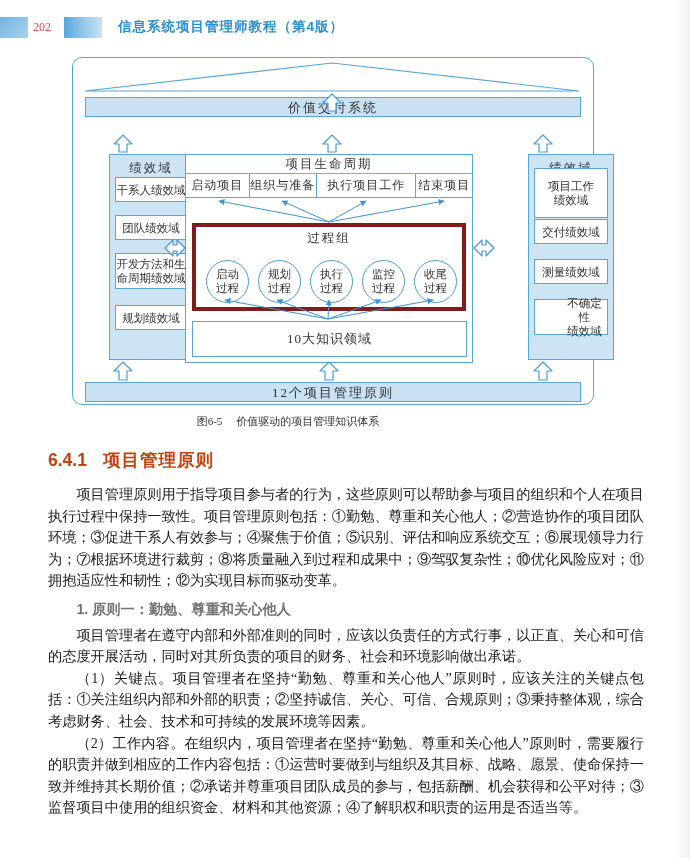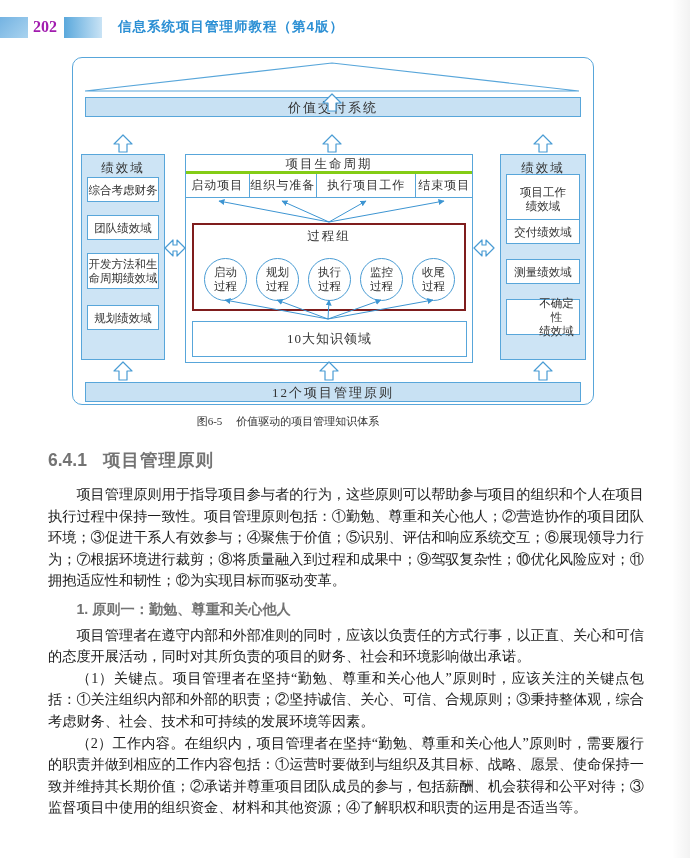--- a/index.html
+++ b/index.html
@@ -5,70 +5,70 @@
   html,body{margin:0;padding:0;}
   body{
     width:690px;height:858px;position:relative;background:#ffffff;
     font-family:"Liberation Serif", serif;color:#212121;overflow:hidden;
   }
   
   .pg-header{position:absolute;left:0;top:15px;width:690px;height:24px;}
   .sq1{position:absolute;left:0;top:2px;width:28px;height:21px;
     background:linear-gradient(135deg,#74b3e2,#a9d3ef);}
   .pg-num{position:absolute;left:33px;top:0;width:28px;height:24px;
-    font-size:16px;font-weight:bold;color:#a21caf;line-height:24px;}
+    font-size:12px;font-weight:normal;color:#ef4444;line-height:24px;}
   .sq2{position:absolute;left:64px;top:2px;width:38px;height:21px;
     background:linear-gradient(90deg,#5aa8dc,#c9e3f5);}
   .book-title{position:absolute;left:118px;top:3px;font-size:13.5px;font-weight:bold;
     color:#2b8fd4;letter-spacing:1px;font-family:"Liberation Sans",sans-serif;}
   
   .diagram{position:absolute;left:72px;top:57px;width:520px;height:346px;
     border:1.5px solid #58a6da;border-radius:10px;background:#fff;
     font-family:"Liberation Serif",serif;color:#333;}
   .arrow-layer{position:absolute;left:0;top:0;width:520px;height:346px;z-index:3;pointer-events:none;}
   .tri-label{position:absolute;left:0;top:11px;width:520px;text-align:center;
     font-size:13px;letter-spacing:2px;color:#333;z-index:2;}
   .band{position:absolute;left:12px;width:496px;height:20px;background:#c8e1f3;
     border:1px solid #58a6da;text-align:center;font-size:13px;line-height:20px;
     letter-spacing:2px;z-index:2;box-sizing:border-box;}
   .band.top{top:39px;}
   .band.bottom{top:324px;}
   .col{position:absolute;top:96px;height:206px;background:#cde4f5;
-    border:1.2px solid #58a6da;z-index:2;box-sizing:border-box;}
+    border:1.2px solid #58a6da;z-index:2;box-sizing:border-box;margin-left:28px;}
   .col.left{left:8px;width:84px;}
   .col.right{left:427px;width:86px;}
   .col-head{text-align:center;font-size:12.5px;letter-spacing:2px;margin-top:5px;}
   .dom-box{position:absolute;left:5px;right:5px;background:#fff;border:1px solid #58a6da;
     display:flex;align-items:center;justify-content:center;text-align:center;
     font-size:11.5px;line-height:14px;white-space:pre-line;box-sizing:border-box;}
   .panel{position:absolute;left:112px;top:96px;width:288px;height:209px;
     background:#fff;border:1.2px solid #58a6da;z-index:2;box-sizing:border-box;}
   .lc-head{position:absolute;left:0;top:0;width:100%;height:19px;line-height:19px;
-    text-align:center;font-size:12.5px;letter-spacing:2px;border-bottom:3px solid #84cc16;
+    text-align:center;font-size:12.5px;letter-spacing:2px;border-bottom:1px solid #84cc16;
     box-sizing:border-box;}
   .lc-row{position:absolute;left:0;top:19px;width:100%;height:24px;display:flex;
     border-bottom:1px solid #58a6da;box-sizing:border-box;}
   .lc-cell{height:100%;display:flex;align-items:center;justify-content:center;
     font-size:12px;letter-spacing:1px;box-sizing:border-box;}
   .lc-cell + .lc-cell{border-left:1px solid #58a6da;}
   .pg-box{position:absolute;left:6px;top:68px;width:274px;height:88px;
-    border:2px solid #7f1d1d;background:#fff;box-sizing:border-box;}
+    border:4px solid #7f1d1d;background:#fff;box-sizing:border-box;}
   .pg-head{text-align:center;font-size:12.5px;letter-spacing:2px;margin-top:3px;}
   .circle{position:absolute;top:33px;width:43px;height:43px;border:1px solid #4a9cd4;
     border-radius:50%;background:#fff;display:flex;align-items:center;justify-content:center;
     text-align:center;font-size:11.5px;line-height:13.5px;white-space:pre-line;box-sizing:border-box;}
   .ka-box{position:absolute;left:6px;top:166px;width:275px;height:36px;border:1px solid #58a6da;
     background:#fff;text-align:center;line-height:34px;font-size:13px;letter-spacing:1px;
     box-sizing:border-box;}
   
   .caption{position:absolute;left:0;top:414px;width:576px;text-align:center;
     font-size:11px;color:#333;}
   .caption .cap-label{margin-right:14px;}
   .sec-head{position:absolute;left:48px;top:448px;font-size:17.5px;font-weight:bold;
-    color:#737373;font-family:"Liberation Sans",sans-serif;letter-spacing:1px;}
+    color:#c2410c;font-family:"Liberation Sans",sans-serif;letter-spacing:1px;}
   .sec-head .sec-num{margin-right:16px;letter-spacing:0;}
   .body-block{position:absolute;left:48px;top:484px;width:596px;
     font-size:14.2px;line-height:21.6px;text-align:justify;color:#1c1c1c;}
   .body-block p{margin:0;text-indent:2em;}
   .sub-head{color:#737373;font-weight:bold;margin:7px 0 4px 0;text-indent:2em;
     font-family:"Liberation Sans",sans-serif;font-size:14.2px;}
   .scan-edge{position:absolute;right:0;top:0;width:18px;height:858px;
     background:linear-gradient(90deg,rgba(0,0,0,0),rgba(0,0,0,0.05));}
 </style>
 </head>
@@ -118,30 +118,30 @@
       <path d="M92,190 L100,182 L100,187 L104,187 L104,182 L112,190 L104,198 L104,193 L100,193 L100,198 Z"></path>
       <path d="M401,190 L409,182 L409,187 L413,187 L413,182 L421,190 L413,198 L413,193 L409,193 L409,198 Z"></path>
     </g>
   </svg>
 
   <div class="tri-label">组织战略和目标</div>
   <div class="band top">价值交付系统</div>
 
   <div class="col left">
     <div class="col-head">绩效域</div>
-    <div class="dom-box" style="top:22px;height:25px;">综合考虑财务</div>
+    <div class="dom-box" style="top:22px;height:25px;">干系人绩效域</div>
     <div class="dom-box" style="top:60px;height:25px;">团队绩效域</div>
     <div class="dom-box" style="top:98px;height:36px;">开发方法和生
 命周期绩效域</div>
     <div class="dom-box" style="top:150px;height:25px;">规划绩效域</div>
   </div>
 
   <div class="col right">
     <div class="col-head">绩效域</div>
-    <div class="dom-box" style="top:19px;height:50px;font-family:Liberation Serif, serif;">项目工作
+    <div class="dom-box" style="top:13px;height:50px;font-family:Liberation Serif, serif;">项目工作
 绩效域</div>
     <div class="dom-box" style="top:64px;height:25px;">交付绩效域</div>
     <div class="dom-box" style="top:104px;height:25px;">测量绩效域</div>
     <div class="dom-box" style="top:144px;height:36px;padding-left:27px;">不确定性
 绩效域</div>
   </div>
 
   <div class="panel">
     <div class="lc-head">项目生命周期</div>
     <div class="lc-row">

